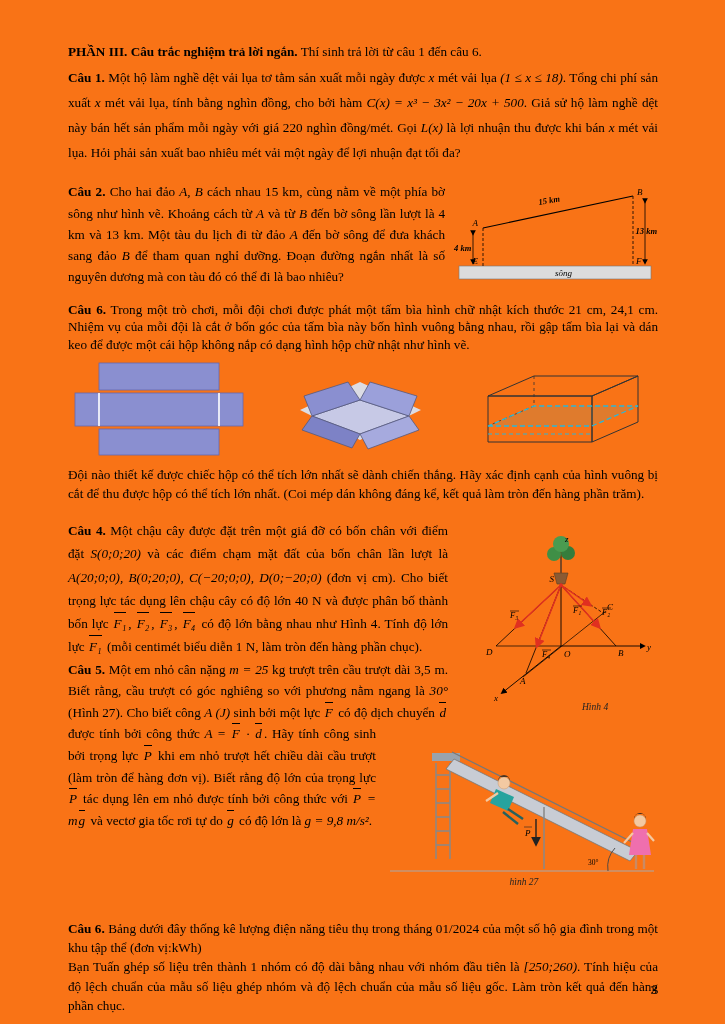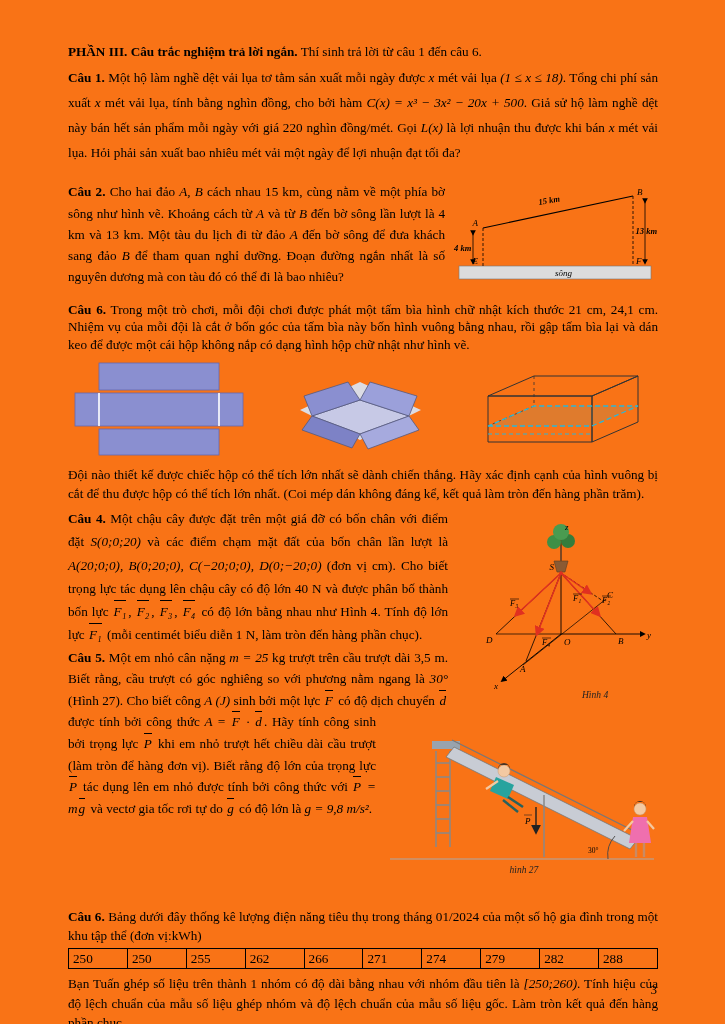--- a/index.html
+++ b/index.html
@@ -8,21 +8,21 @@
     width:725px; height:1024px; position:relative; background:#f97316;
     font-family:"Liberation Serif","DejaVu Serif",serif;
     font-size:13.2px; color:#000;
     padding:41px 67px 8px 68px; overflow:hidden;
   }
   p { margin:0; text-align:justify; line-height:1.6; }
   .hdr { margin-bottom:4px; }
   .q1 { line-height:1.88; margin-bottom:16px; }
   .q2p { line-height:1.6; margin-bottom:2px; }
   .q3p1 { line-height:1.34; }
-  .q3p2 { line-height:1.46; margin-bottom:4px; }
+  .q3p2 { line-height:1.46; margin-bottom:16px; }
   .q4p { line-height:1.76; }
   .q5p { line-height:1.64; }
   .q6p { line-height:1.4; }
   .q6post { line-height:1.48; }
   .seg-b { font-weight:bold; }
   .seg-i, .seg-m { font-style:italic; }
   .seg-v { font-style:italic; position:relative; display:inline-block; padding:0 2px 0 1px; }
   .seg-v::before { content:""; position:absolute; left:1px; right:2px; top:0; border-top:1px solid #000; }
   .figR { float:right; }
   .fig2 { margin:3px 0 2px 8px; }
@@ -209,33 +209,17 @@
         <line x1="261" y1="106" x2="268" y2="114" stroke="#f3c9a2" stroke-width="2.2"></line>
         <path d="M 222,144 A 28,28 0 0 1 229,121" fill="none" stroke="#444444" stroke-width="0.9"></path>
         <text x="202" y="138" font-size="7.5">30°</text>
         <text class="fcap" x="138" y="158" text-anchor="middle">hình 27</text>
       </svg></span><span><span> lực </span><span class="seg-v">F</span><span> có độ dịch chuyển </span><span class="seg-v">d</span><span> được tính bởi công thức </span><span class="seg-m">A = </span><span class="seg-v">F</span><span class="seg-m"> · </span><span class="seg-v">d</span><span>. Hãy tính công sinh bởi trọng lực </span><span class="seg-v">P</span><span> khi em nhỏ trượt hết chiều dài cầu trượt (làm tròn để hàng đơn vị). Biết rằng độ lớn của trọng lực </span><span class="seg-v">P</span><span> tác dụng lên em nhỏ được tính bởi công thức với </span><span class="seg-v">P</span><span class="seg-m"> = m</span><span class="seg-v">g</span><span> và vectơ gia tốc rơi tự do </span><span class="seg-v">g</span><span> có độ lớn là </span><span class="seg-m">g = 9,8 m/s²</span><span>.</span></span></p>
     <div class="clr"></div>
   </div>
 
   <div class="q6sec">
     <p class="q6p"><span class="seg-b">Câu 6.</span><span> Bảng dưới đây thống kê lượng điện năng tiêu thụ trong tháng 01/2024 của một số hộ gia đình trong một khu tập thể (đơn vị:kWh)</span></p>
-    <table class="etable">
-      <tbody>
-        <tr>
-          <td>250</td>
-          <td>250</td>
-          <td>255</td>
-          <td>262</td>
-          <td>266</td>
-          <td>271</td>
-          <td>274</td>
-          <td>279</td>
-          <td>282</td>
-          <td>288</td>
-        </tr>
-      </tbody>
-    </table>
     <p class="q6post"><span>Bạn Tuấn ghép số liệu trên thành 1 nhóm có độ dài bằng nhau với nhóm đầu tiên là </span><span class="seg-m">[250;260)</span><span>. Tính hiệu của độ lệch chuẩn của mẫu số liệu ghép nhóm và độ lệch chuẩn của mẫu số liệu gốc. Làm tròn kết quả đến hàng phần chục.</span></p>
   </div>
 
   <div class="pagenum">3</div>
 </div>
 
 </body></html>

